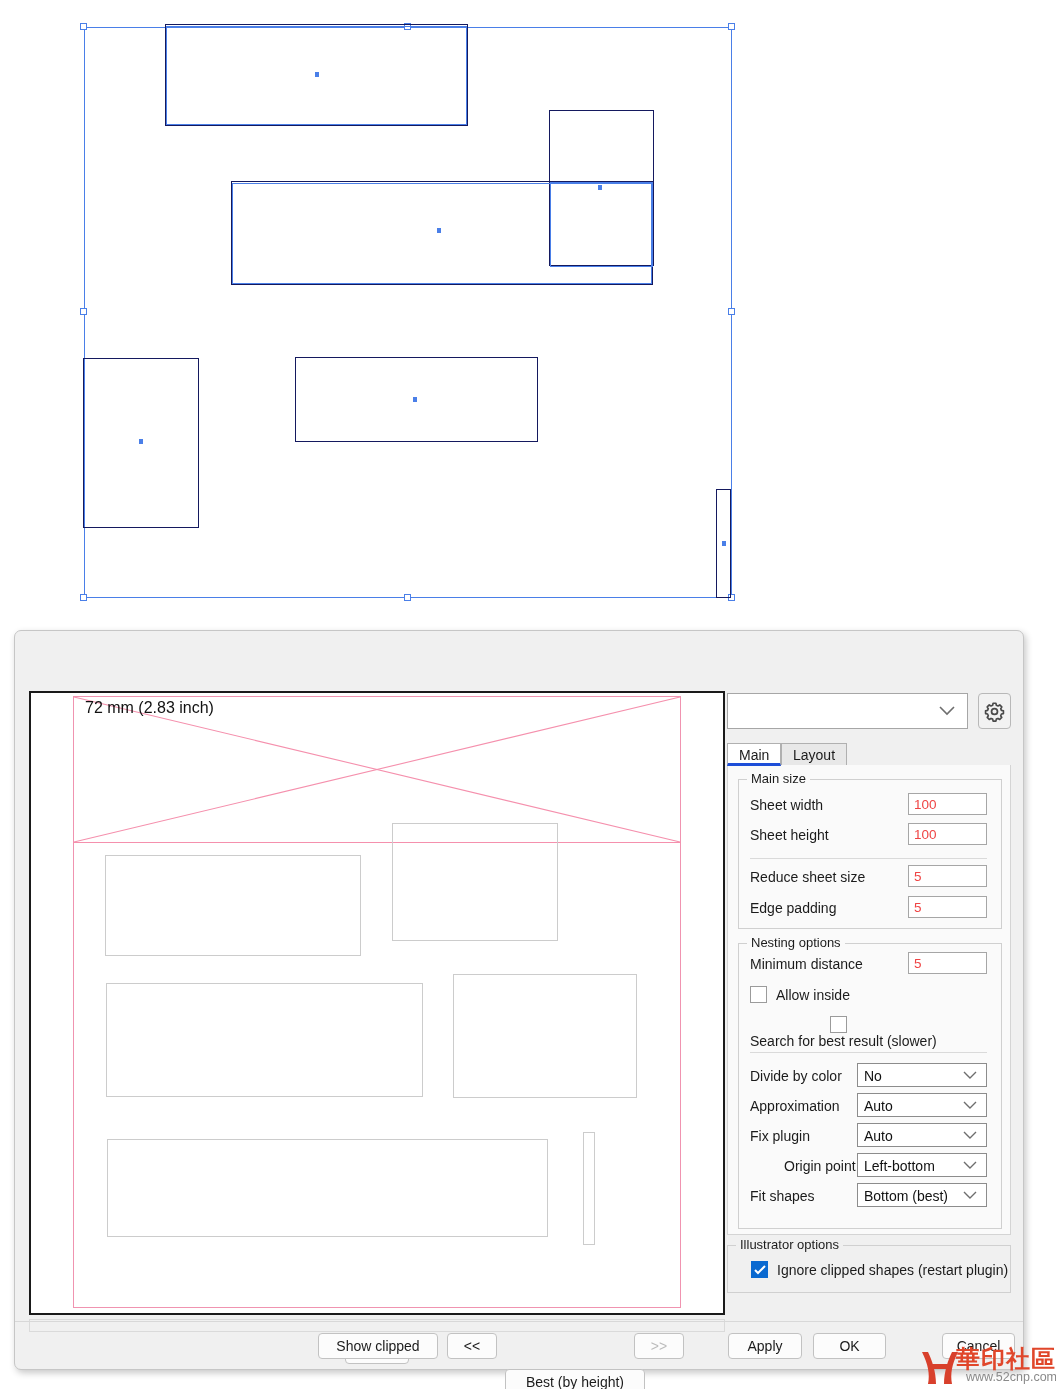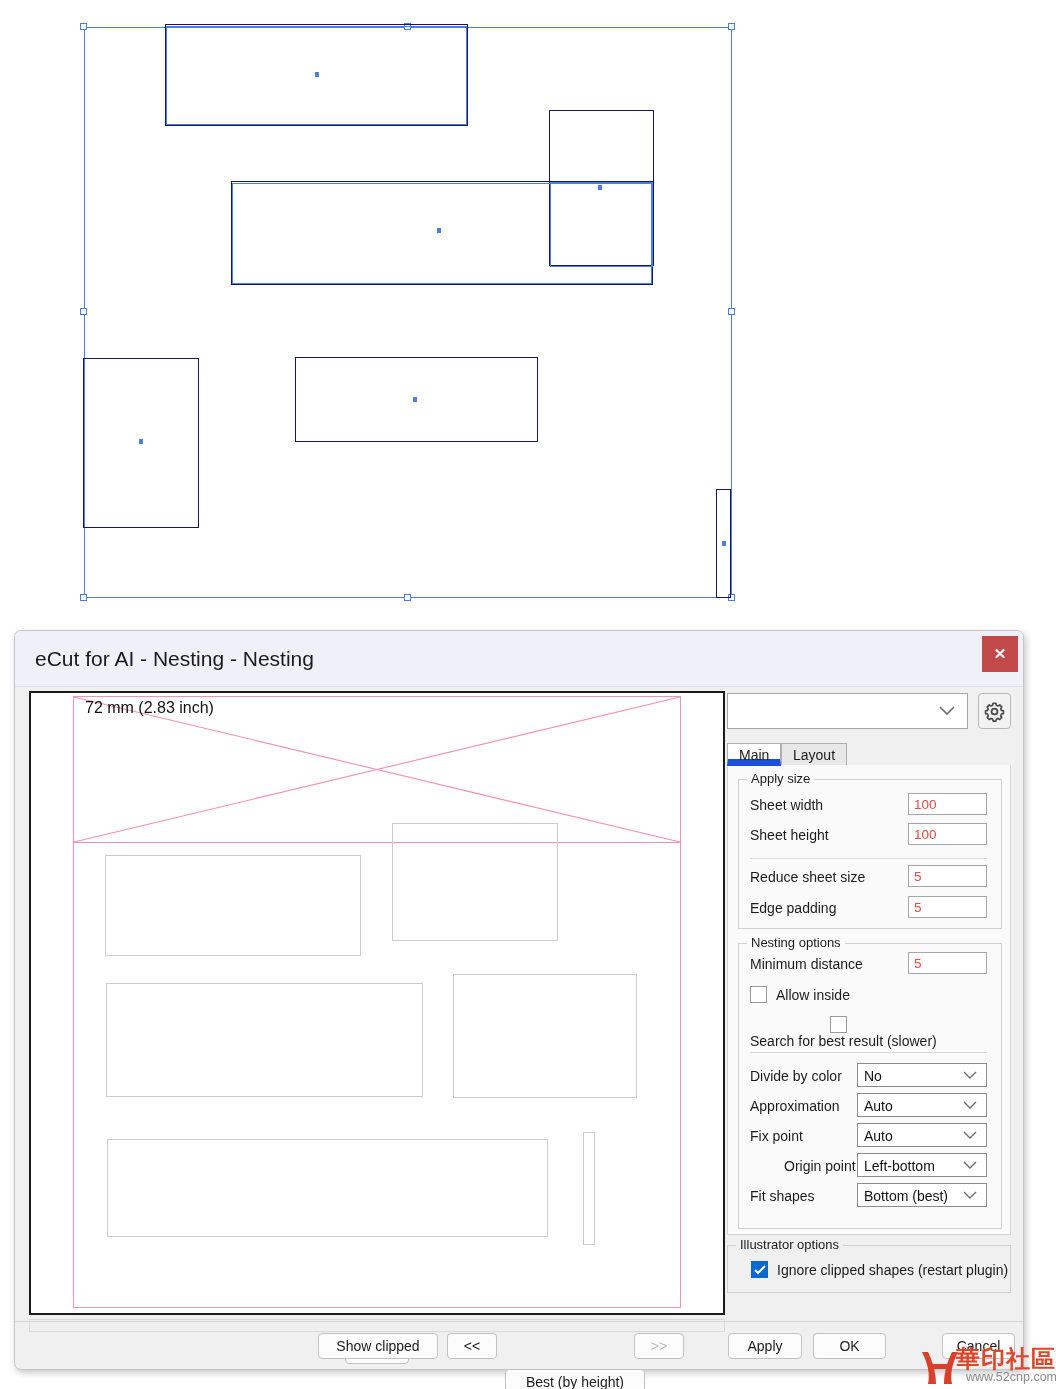--- a/index.html
+++ b/index.html
@@ -184,21 +184,21 @@
     padding: 3px 11px 0 11px;
     font-size: 14px;
     color: #1b1b1b;
     border: 1px solid #b0b0b0;
     border-bottom: none;
     background: #e8e8e8;
     cursor: pointer;
   }
   .tab.active {
     background: #ffffff;
-    border-bottom: 7px solid #1d4ed8;
+    border-bottom: 3px solid #1d4ed8;
     z-index: 2;
   }
   #tab-panel-body {
     position: absolute;
     left: 0; top: 76px;
     width: 284px; height: 470px;
     background: #fafafa;
     border: 1px solid #d4d4d4;
     border-top: none;
   }
@@ -364,24 +364,20 @@
   <div class="anchor-dot" style="left:315px; top:72px;"></div>
   <div class="anchor-dot" style="left:598px; top:185px;"></div>
   <div class="anchor-dot" style="left:437px; top:228px;"></div>
   <div class="anchor-dot" style="left:139px; top:439px;"></div>
   <div class="anchor-dot" style="left:413px; top:397px;"></div>
   <div class="anchor-dot" style="left:722px; top:541px;"></div>
 </div>
 
 <div id="ecut-dialog">
 
-  <div id="dialog-titlebar">
-    <div id="dialog-title-text">eCut for AI - Nesting - Nesting</div>
-    <div id="dialog-close-button">✕</div>
-  </div>
 
   <div id="preview-pane">
 
     <div id="sheet-outline"></div>
     <div id="waste-band"></div>
 
     <svg width="696" height="624" style="position:absolute;left:0;top:0;pointer-events:none;">
       <line x1="43" y1="4" x2="649" y2="149" stroke="#f590ad" stroke-width="1.1"></line>
       <line x1="43" y1="149" x2="649" y2="4" stroke="#f590ad" stroke-width="1.1"></line>
     </svg>
@@ -420,21 +416,21 @@
     </div>
 
     <div id="tab-strip">
       <div class="tab active" style="left:0;">Main</div>
       <div class="tab" style="left:54px;">Layout</div>
     </div>
 
     <div id="tab-panel-body">
 
       <div class="groupbox" style="left:10px; top:14px; width:264px; height:150px;">
-        <span class="group-legend">Apply size</span>
+        <span class="group-legend">Main size</span>
 
         <span class="field-label" style="left:11px; top:17px;">Sheet width</span>
         <div class="text-input" style="left:169px; top:13px; width:79px;">100</div>
 
         <span class="field-label" style="left:11px; top:47px;">Sheet height</span>
         <div class="text-input" style="left:169px; top:43px; width:79px;">100</div>
 
         <div class="hr-sep" style="left:11px; top:78px; width:237px;"></div>
 
         <span class="field-label" style="left:11px; top:89px;">Reduce sheet size</span>
@@ -471,21 +467,21 @@
         </div>
 
         <span class="field-label" style="left:11px; top:154px;">Approximation</span>
         <div class="combo" style="left:118px; top:149px; width:130px;">
           <span>Auto</span>
           <svg class="chev" width="14" height="9">
               <polyline points="1,1 7,7 13,1" fill="none" stroke="#6e6e6e" stroke-width="1.4"></polyline>
             </svg>
         </div>
 
-        <span class="field-label" style="left:11px; top:184px;">Fix point</span>
+        <span class="field-label" style="left:11px; top:184px;">Fix plugin</span>
         <div class="combo" style="left:118px; top:179px; width:130px;">
           <span>Auto</span>
           <svg class="chev" width="14" height="9">
               <polyline points="1,1 7,7 13,1" fill="none" stroke="#6e6e6e" stroke-width="1.4"></polyline>
             </svg>
         </div>
 
         <span class="field-label" style="left:11px; top:214px;margin-left:34px;">Origin point</span>
         <div class="combo" style="left:118px; top:209px; width:130px;">
           <span>Left-bottom</span>

